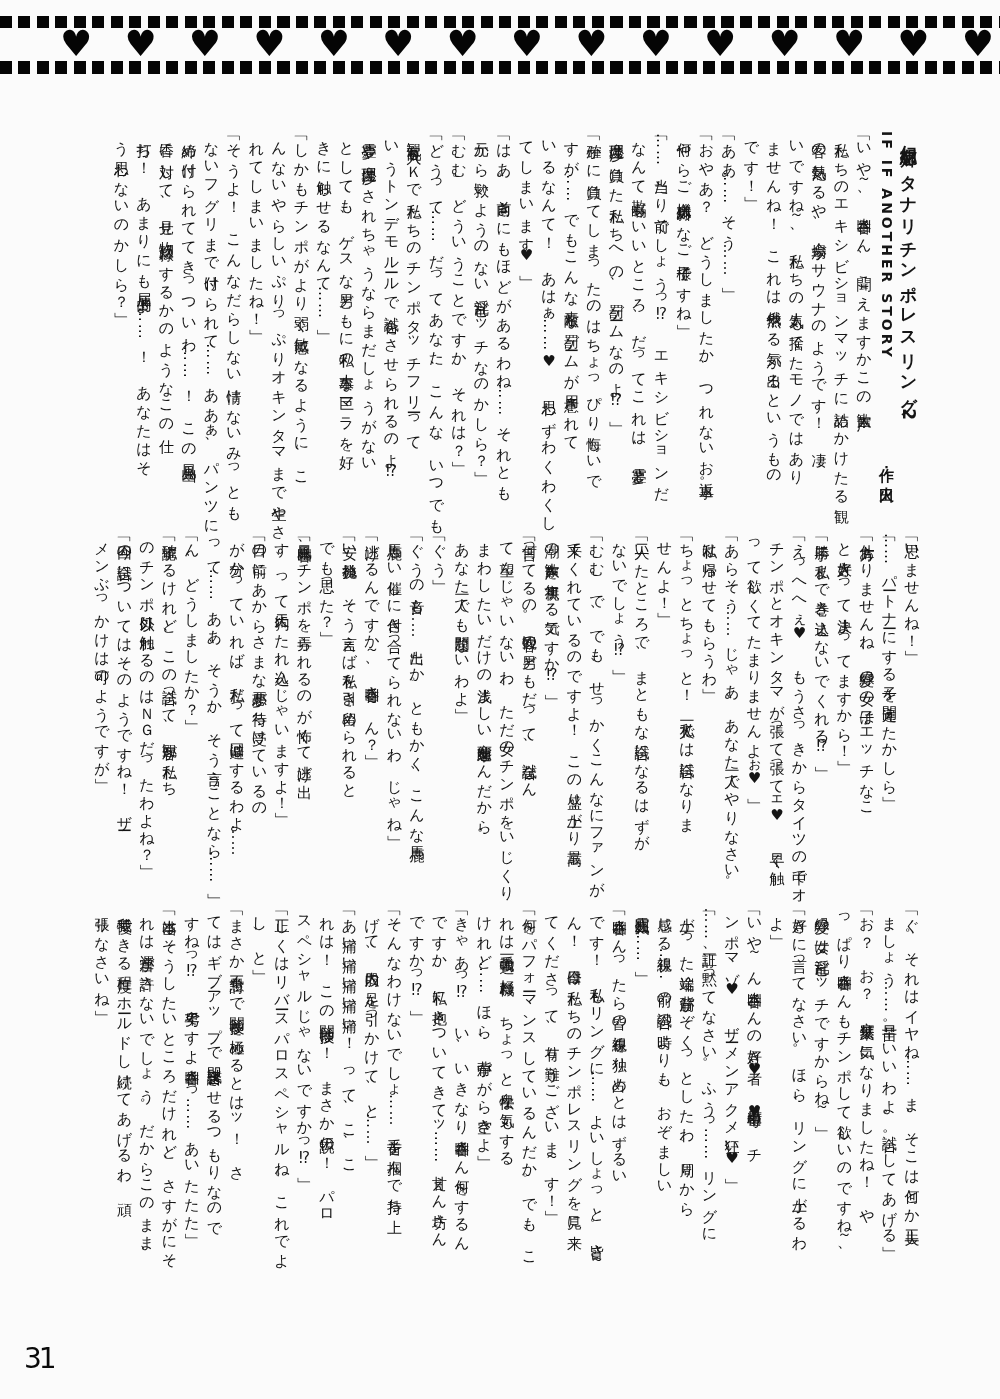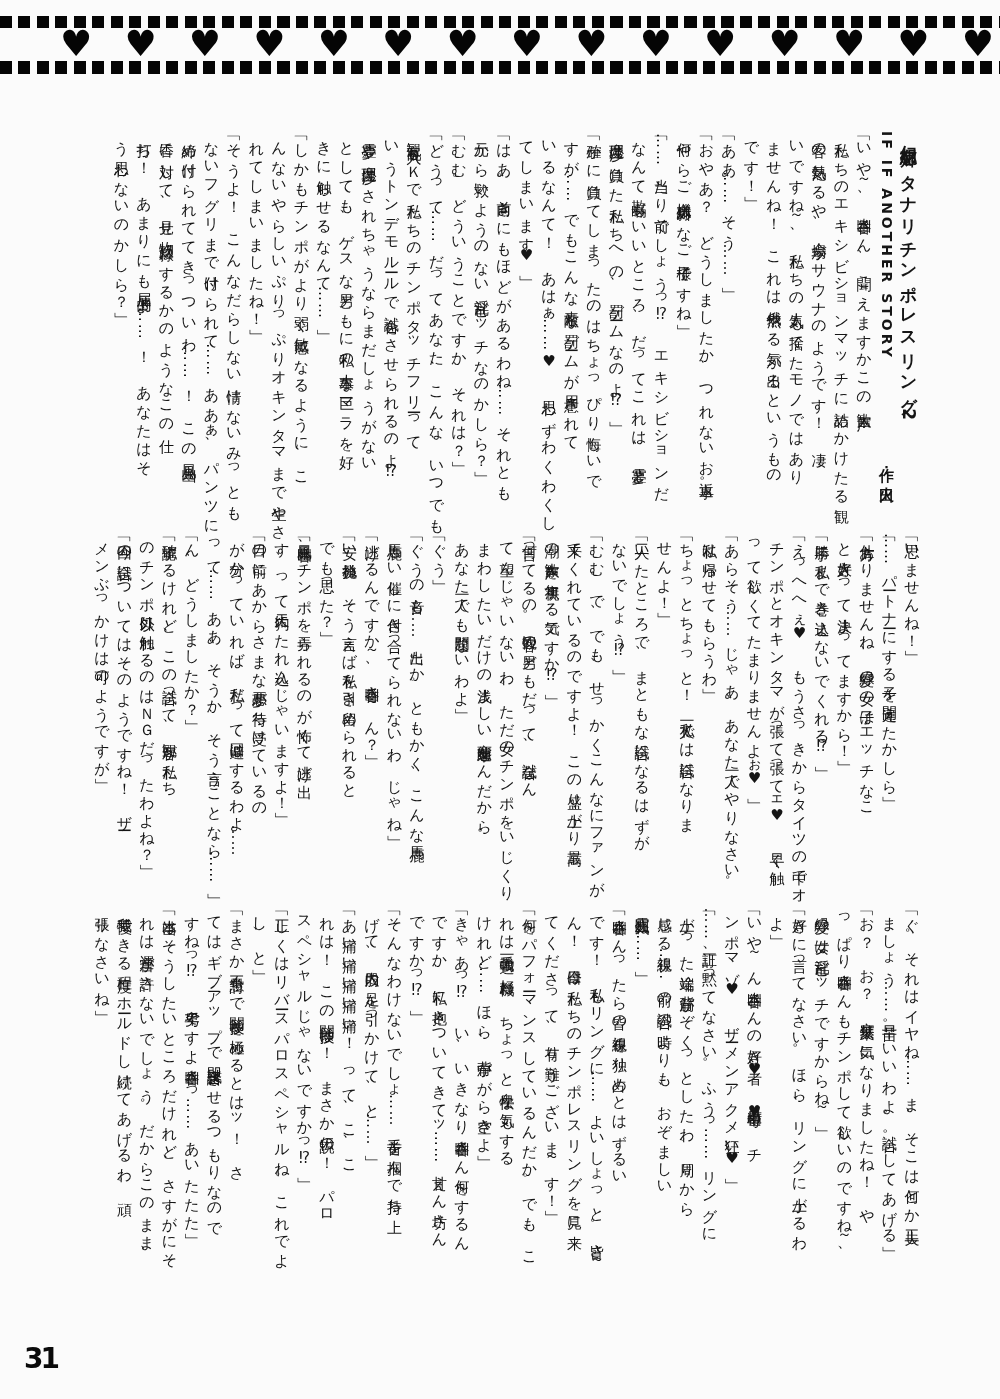--- a/index.html
+++ b/index.html
@@ -56,21 +56,21 @@
   .subtitle-line .author{
     margin-top:88px;
     font-size:15px;
     letter-spacing:2px;
   }
   
   .page-num{
     position:absolute;
     left:24px;top:1342px;
     font-size:28px;
-    font-weight:bold;
+    font-weight:normal;
     letter-spacing:-3px;
     color:#0a0a0a;
   }
 </style>
 </head>
 <body>
 
 <div class="page">
 
   <div class="border-squares row1"></div>

